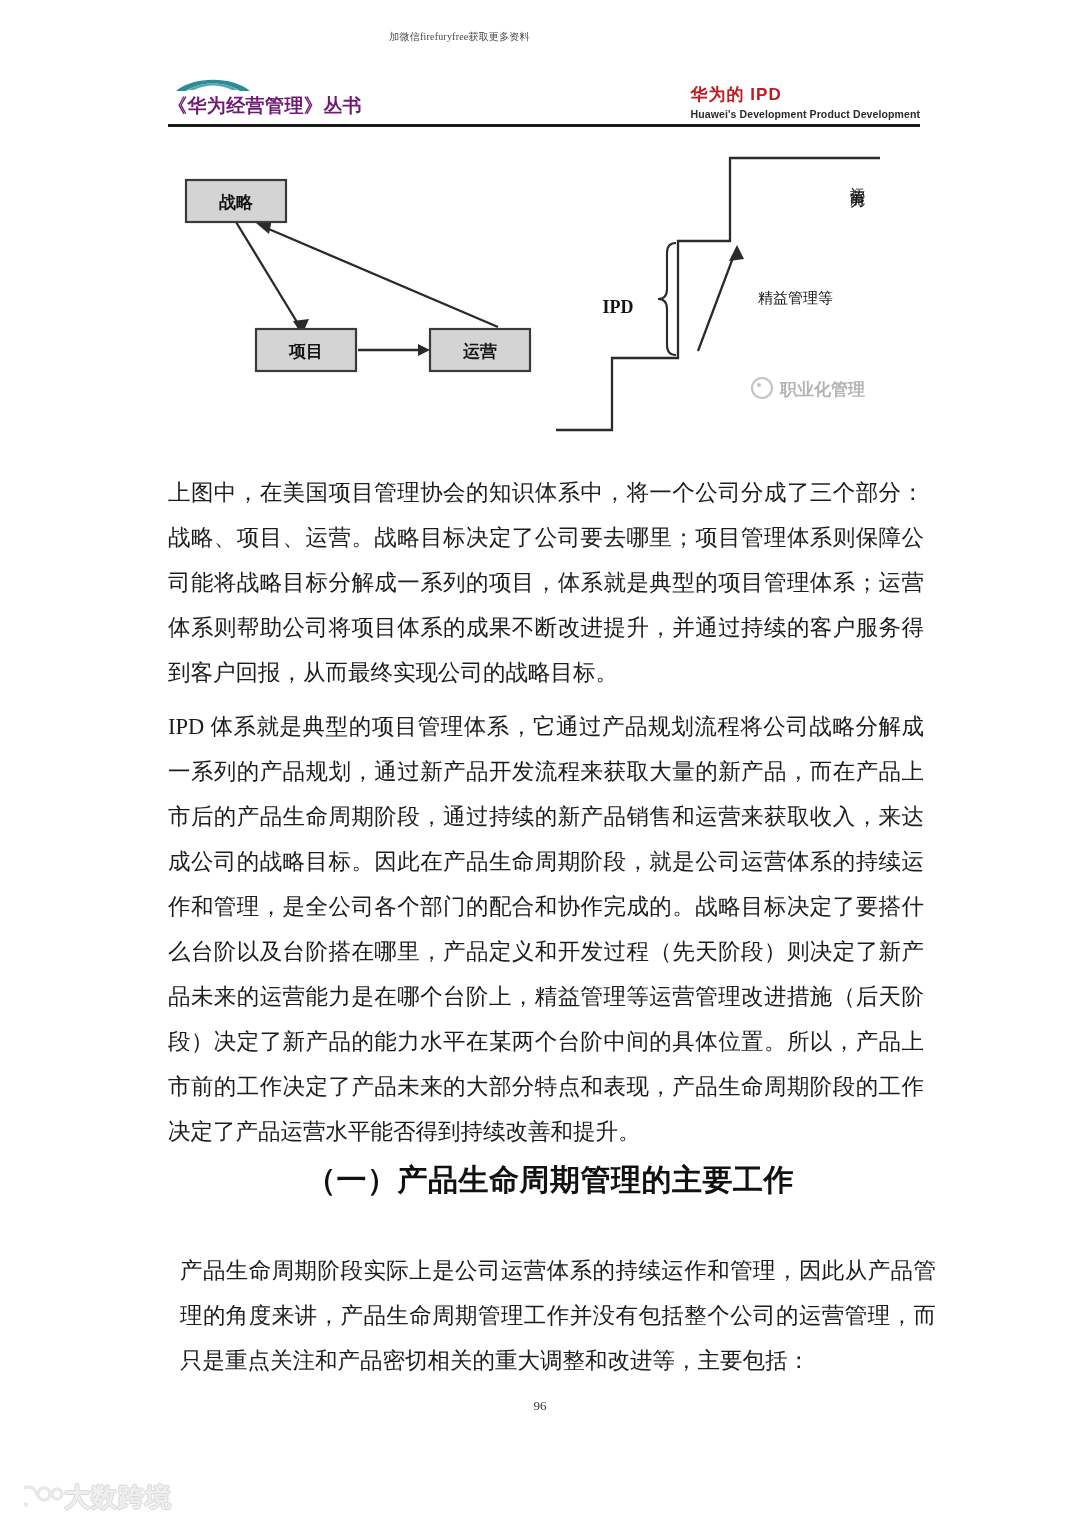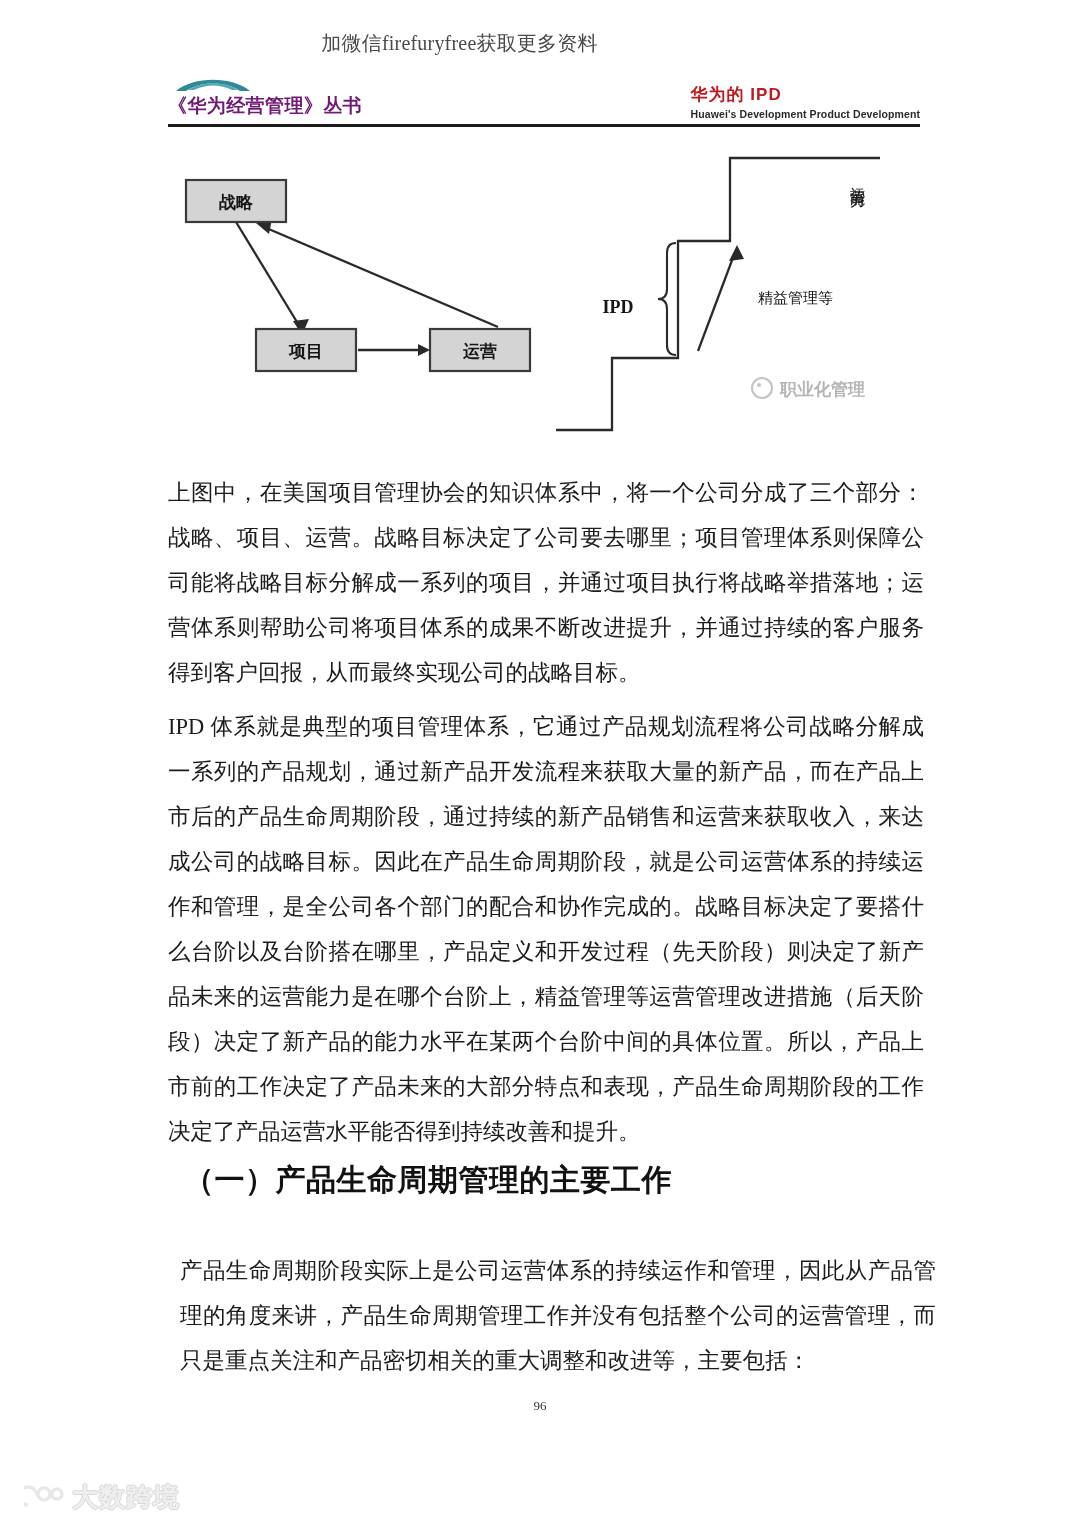--- a/index.html
+++ b/index.html
@@ -19,21 +19,21 @@
     background: #ffffff;
   }
 
   
   .top-watermark {
     position: absolute;
     top: 30px;
     left: 0;
     width: 919px;
     text-align: center;
-    font-size: 20px;
+    font-size: 10px;
     color: #4a4a4a;
     letter-spacing: 0.2px;
     font-family: "Liberation Serif", "DejaVu Serif", serif;
   }
 
   
   .header {
     position: absolute;
     top: 72px;
     left: 168px;
@@ -139,21 +139,21 @@
     font-size: 22.5px;
     line-height: 45px;
     color: #1c1c1c;
     text-align: justify;
     text-justify: inter-character;
     font-family: "Liberation Serif", "DejaVu Serif", serif;
   }
 
   #para-one  { position: absolute; top: 0px;   left: 0; width: 756px; }
   #para-two  { position: absolute; top: 234px; left: 0; width: 756px; }
-  #heading    { position: absolute; top: 688px; left: 16px; width: 756px; }
+  #heading    { position: absolute; top: 688px; left: 4px; width: 756px; text-align: center; }
   #para-three{ position: absolute; top: 778px; left: 0; width: 756px; margin-left: 12px; }
 
   h2.section-heading {
     font-size: 30px;
     line-height: 44px;
     font-weight: bold;
     color: #111111;
     letter-spacing: 0.5px;
     font-family: "Liberation Sans", "DejaVu Sans", sans-serif;
   }
@@ -170,21 +170,20 @@
     font-family: "Liberation Serif", "DejaVu Serif", serif;
   }
 
   
   .bottom-watermark {
     position: absolute;
     left: 24px;
     top: 1480px;
     display: flex;
     align-items: center;
-    gap: 8px;
     opacity: 1;
   }
   .bw-icon { width: 40px; height: 30px; display: block; }
   .bw-text {
     font-size: 26px;
     font-weight: bold;
     color: #efefef;
     letter-spacing: 1px;
     font-family: "Liberation Sans", "DejaVu Sans", sans-serif;
     text-shadow:
@@ -274,21 +273,21 @@
           <circle cx="594" cy="243" r="10" fill="none" stroke="#c5c5c5" stroke-width="2.2"></circle>
           <circle cx="591" cy="240" r="2" fill="#c5c5c5"></circle>
           <text class="fig-watermark" x="612" y="250">职业化管理</text>
         </g>
       </g>
     </svg>
   </div>
 
   <div class="body-col" style="top:470px; height:900px;">
 
-    <p id="para-one" class="para">上图中，在美国项目管理协会的知识体系中，将一个公司分成了三个部分：战略、项目、运营。战略目标决定了公司要去哪里；项目管理体系则保障公司能将战略目标分解成一系列的项目，并通过项目执行将战略举措落地；运营体系则帮助公司将项目体系的成果不断改进提升，并通过持续的客户服务得到客户回报，从而最终实现公司的战略目标。</p>
+    <p id="para-one" class="para">上图中，在美国项目管理协会的知识体系中，将一个公司分成了三个部分：战略、项目、运营。战略目标决定了公司要去哪里；项目管理体系则保障公司能将战略目标分解成一系列的项目，体系就是典型的项目管理体系；运营体系则帮助公司将项目体系的成果不断改进提升，并通过持续的客户服务得到客户回报，从而最终实现公司的战略目标。</p>
 
     <p id="para-two" class="para">IPD 体系就是典型的项目管理体系，它通过产品规划流程将公司战略分解成一系列的产品规划，通过新产品开发流程来获取大量的新产品，而在产品上市后的产品生命周期阶段，通过持续的新产品销售和运营来获取收入，来达成公司的战略目标。因此在产品生命周期阶段，就是公司运营体系的持续运作和管理，是全公司各个部门的配合和协作完成的。战略目标决定了要搭什么台阶以及台阶搭在哪里，产品定义和开发过程（先天阶段）则决定了新产品未来的运营能力是在哪个台阶上，精益管理等运营管理改进措施（后天阶段）决定了新产品的能力水平在某两个台阶中间的具体位置。所以，产品上市前的工作决定了产品未来的大部分特点和表现，产品生命周期阶段的工作决定了产品运营水平能否得到持续改善和提升。</p>
 
     <h2 id="heading" class="section-heading">（一）产品生命周期管理的主要工作</h2>
 
     <p id="para-three" class="para">产品生命周期阶段实际上是公司运营体系的持续运作和管理，因此从产品管理的角度来讲，产品生命周期管理工作并没有包括整个公司的运营管理，而只是重点关注和产品密切相关的重大调整和改进等，主要包括：</p>
   </div>
 
   <div class="page-number">96</div>
 

